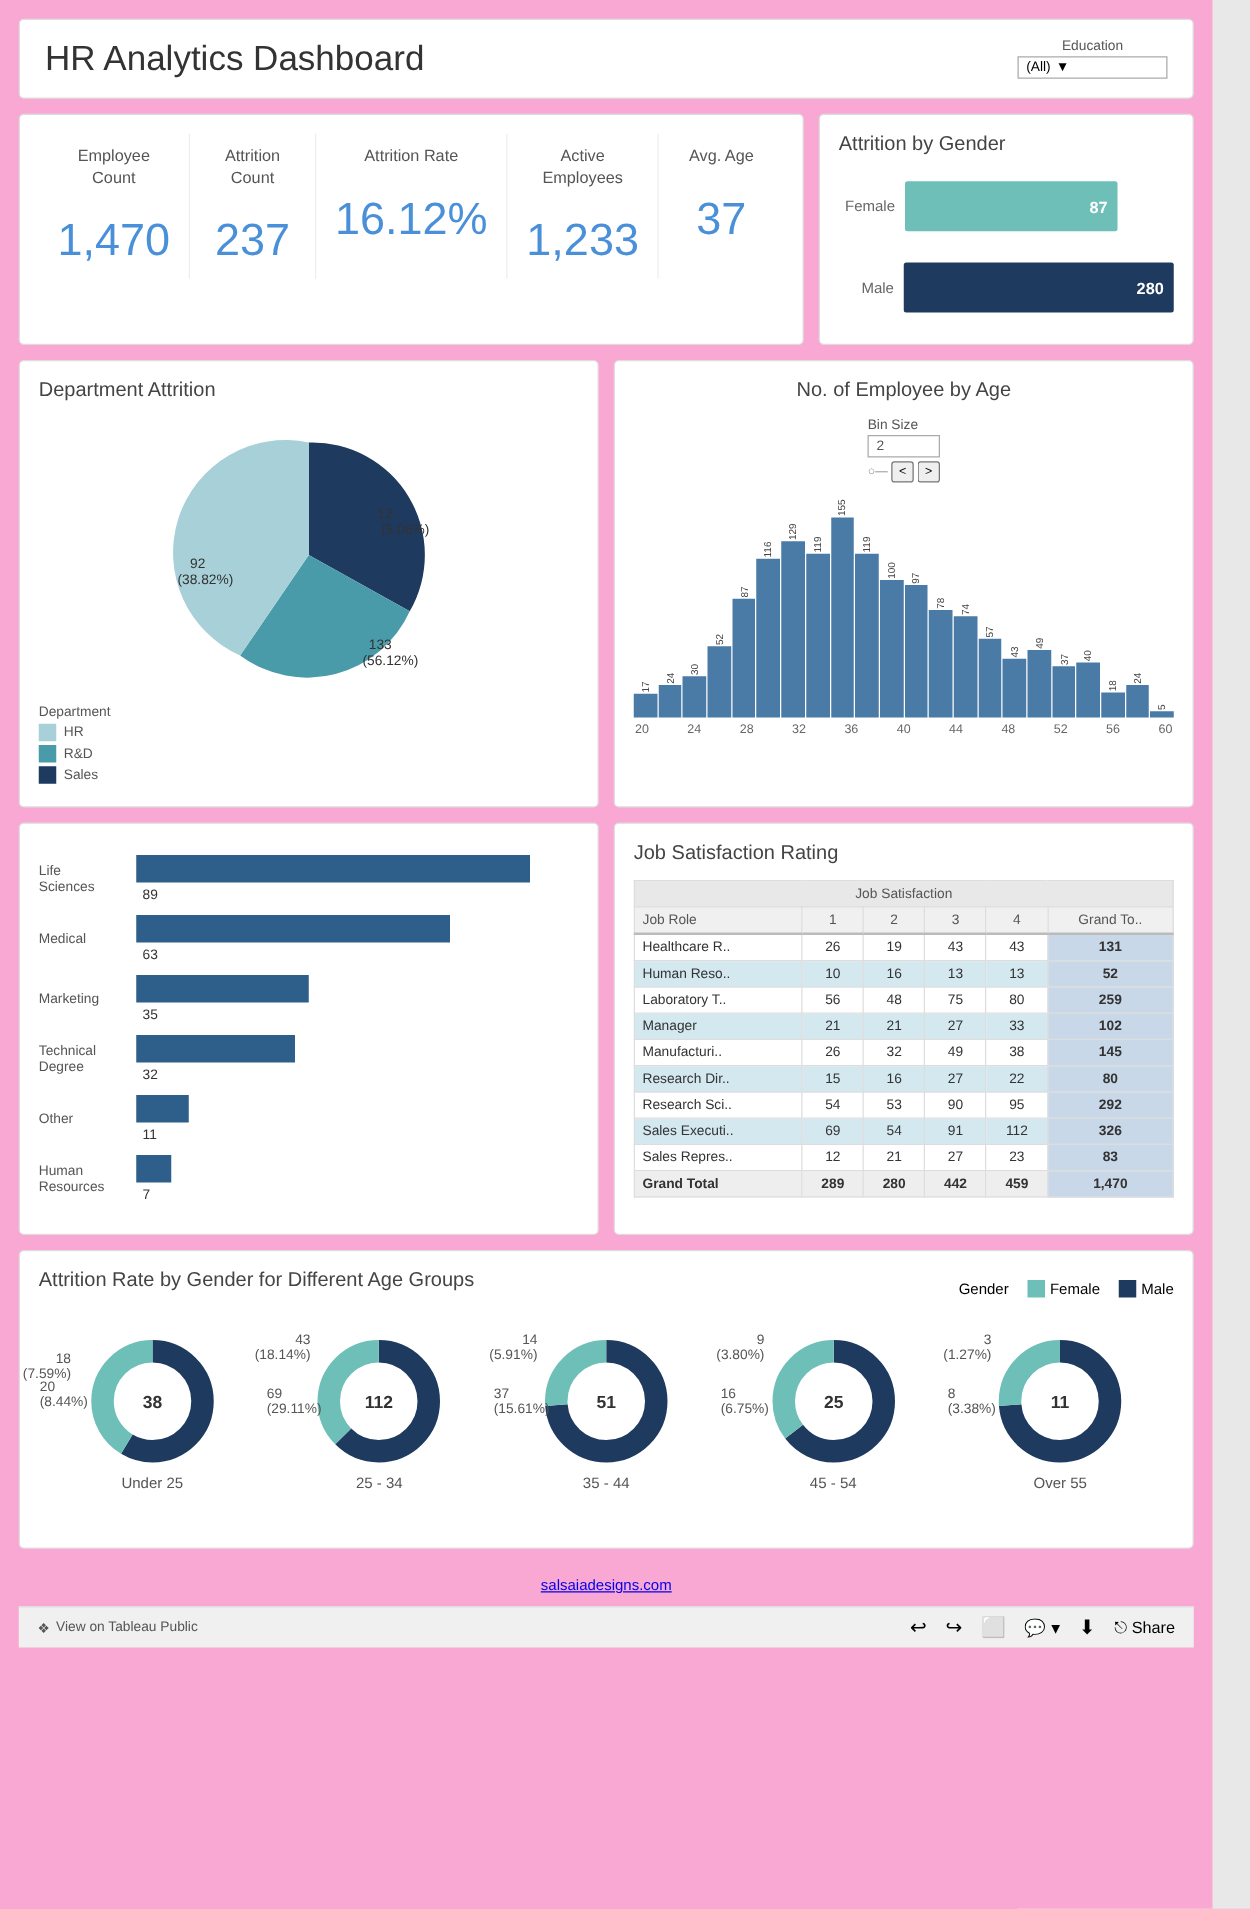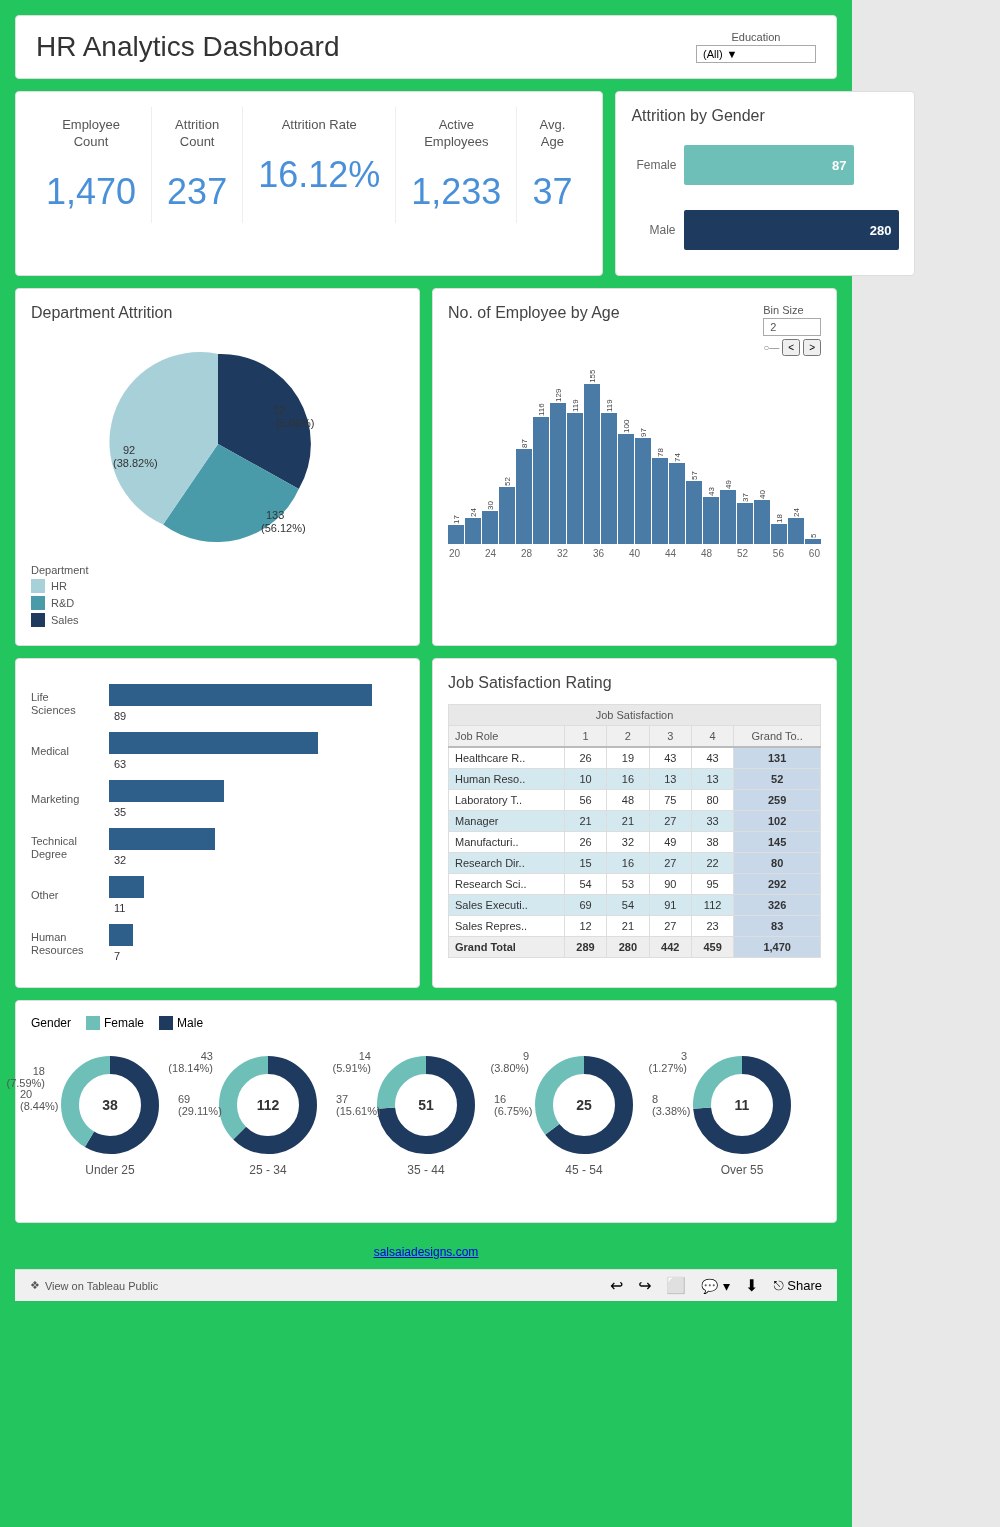--- a/index.html
+++ b/index.html
@@ -1,18 +1,18 @@
 <!DOCTYPE html>
 <html><head>
   <meta charset="utf-8">
   <style>
     * { box-sizing: border-box; margin: 0; padding: 0; }
     body { background: #e8e8e8; font-family: Arial, sans-serif; width: 1000px; min-height: 1527px; }
     
-    .main-container { background: #22c55e; padding: 15px; width: 852px; min-height: 1527px; }
+    .main-container { background: #f9a8d4; padding: 15px; width: 970px; min-height: 1527px; }
     
     
     .header-card {
       background: white;
       border: 1px solid #ddd;
       border-radius: 4px;
       padding: 15px 20px;
       margin-bottom: 12px;
       display: flex;
       justify-content: space-between;
@@ -68,21 +68,21 @@
     .legend-color { width: 14px; height: 14px; margin-right: 6px; flex-shrink: 0; }
     
     
     .age-card {
       background: white;
       border: 1px solid #ddd;
       border-radius: 4px;
       padding: 15px;
       flex: 1;
     }
-    .chart-title-row { display: flex; justify-content: space-between; align-items: flex-start; }
+    .chart-title-row { display: flex; justify-content: space-between; align-items: center; flex-direction: column; }
     .bin-size-box { border: 1px solid #aaa; padding: 2px 6px; font-size: 11px; display: flex; align-items: center; gap: 4px; }
     
     
     .edu-card {
       background: white;
       border: 1px solid #ddd;
       border-radius: 4px;
       padding: 15px;
       flex: 1;
     }
@@ -507,20 +507,21 @@
               <td>459</td>
             <td class="grand-total-col">1,470</td>
           </tr>
         </tbody>
       </table>
     </div>
   </div>
 
   <div class="age-group-card">
     <div class="age-group-title-row">
+      <div class="card-title">Attrition Rate by Gender for Different Age Groups</div>
       <div class="gender-legend">
         <span>Gender</span>
         <div class="legend-item-inline">
           <div class="legend-dot" style="background:#6dbfb8; margin-right:4px;"></div>
           <span>Female</span>
         </div>
         <div class="legend-item-inline">
           <div class="legend-dot" style="background:#1e3a5f; margin-right:4px;"></div>
           <span>Male</span>
         </div>

